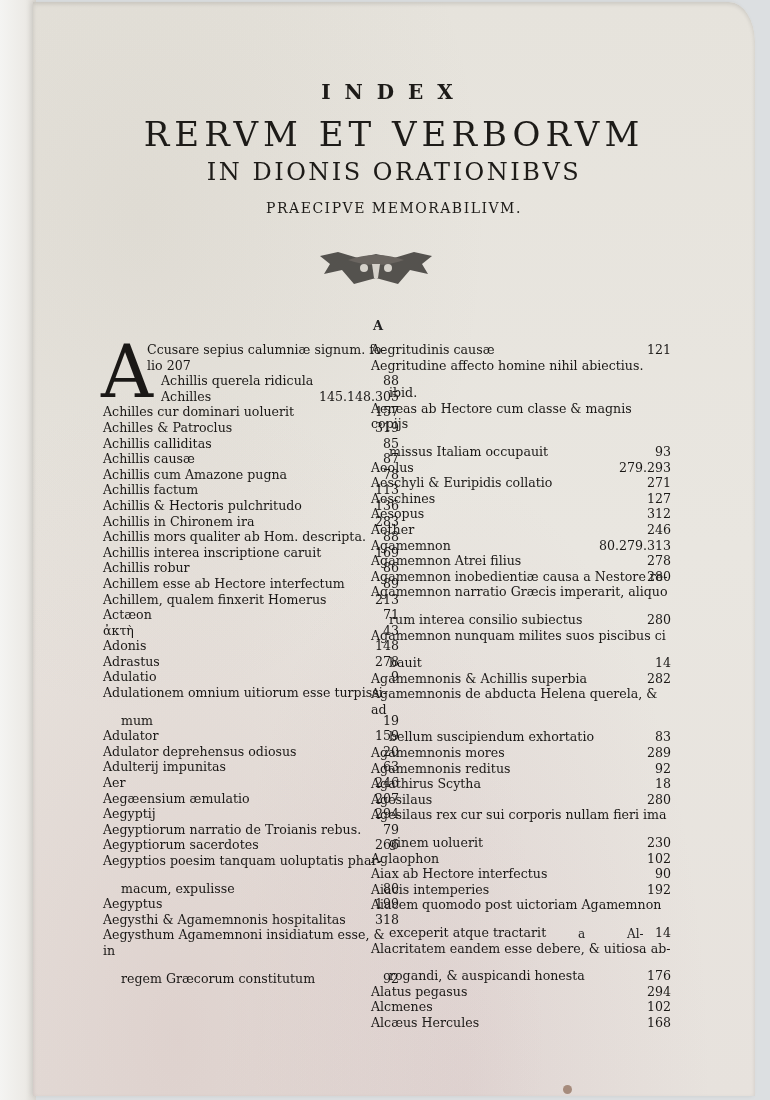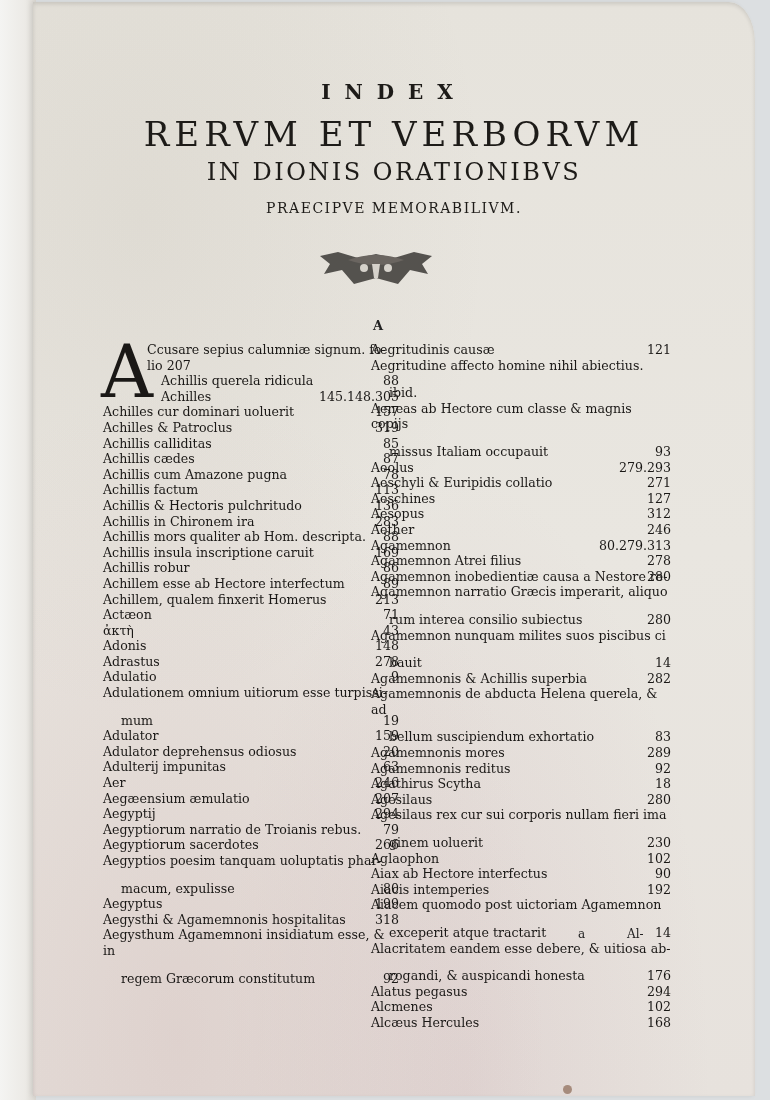--- a/index.html
+++ b/index.html
@@ -95,21 +95,21 @@
         </div>
         <div class="entry">
           <span class="term">Achilles &amp; Patroclus</span>
           <span class="page-ref">319</span>
         </div>
         <div class="entry">
           <span class="term">Achillis calliditas</span>
           <span class="page-ref">85</span>
         </div>
         <div class="entry">
-          <span class="term">Achillis cædes</span>
+          <span class="term">Achillis causæ</span>
           <span class="page-ref">87</span>
         </div>
         <div class="entry">
           <span class="term">Achillis cum Amazone pugna</span>
           <span class="page-ref">78</span>
         </div>
         <div class="entry">
           <span class="term">Achillis factum</span>
           <span class="page-ref">113</span>
         </div>
@@ -119,21 +119,21 @@
         </div>
         <div class="entry">
           <span class="term">Achillis in Chironem ira</span>
           <span class="page-ref">283</span>
         </div>
         <div class="entry">
           <span class="term">Achillis mors qualiter ab Hom. descripta.</span>
           <span class="page-ref">88</span>
         </div>
         <div class="entry">
-          <span class="term">Achillis insula inscriptione caruit</span>
+          <span class="term">Achillis interea inscriptione caruit</span>
           <span class="page-ref">169</span>
         </div>
         <div class="entry">
           <span class="term">Achillis robur</span>
           <span class="page-ref">86</span>
         </div>
         <div class="entry">
           <span class="term">Achillem esse ab Hectore interfectum</span>
           <span class="page-ref">89</span>
         </div>

